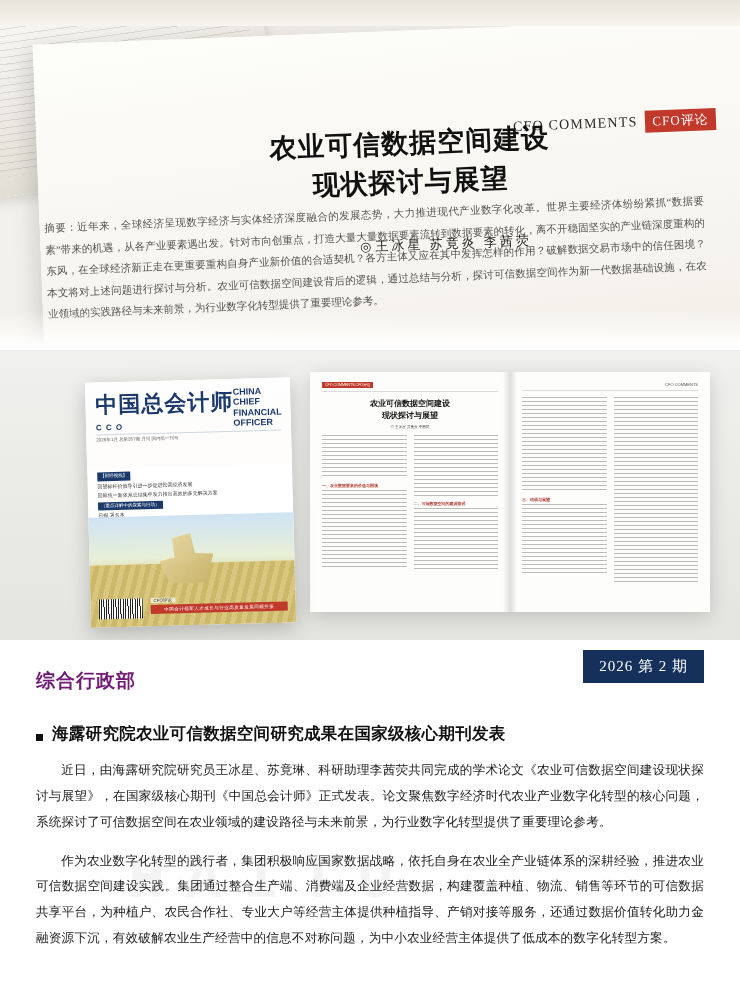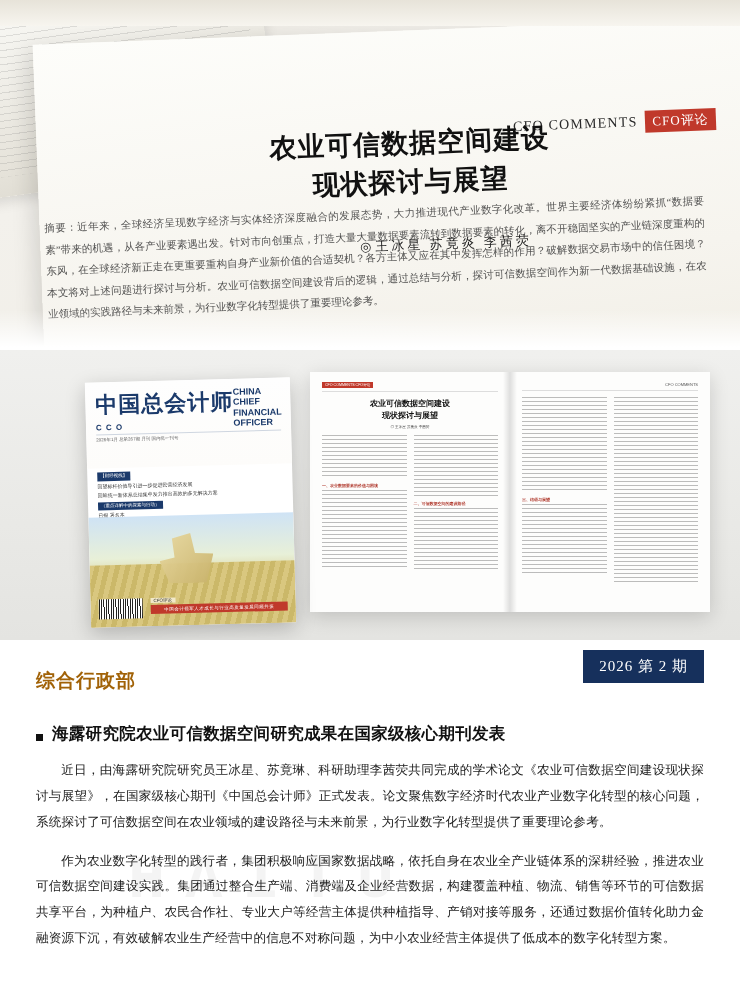--- a/index.html
+++ b/index.html
@@ -352,21 +352,21 @@
 
   
   .article {
     padding: 28px 36px 0 36px;
     box-sizing: border-box;
   }
   .dept {
     font-family: "Liberation Serif", serif;
     font-size: 19px;
     font-weight: bold;
-    color: #a16207;
+    color: #701a75;
     letter-spacing: 1px;
   }
   .date {
     font-size: 11px;
     color: #8a8a8a;
     margin-top: 8px;
     letter-spacing: 0.5px;
   }
   .issue-badge {
     position: absolute;

